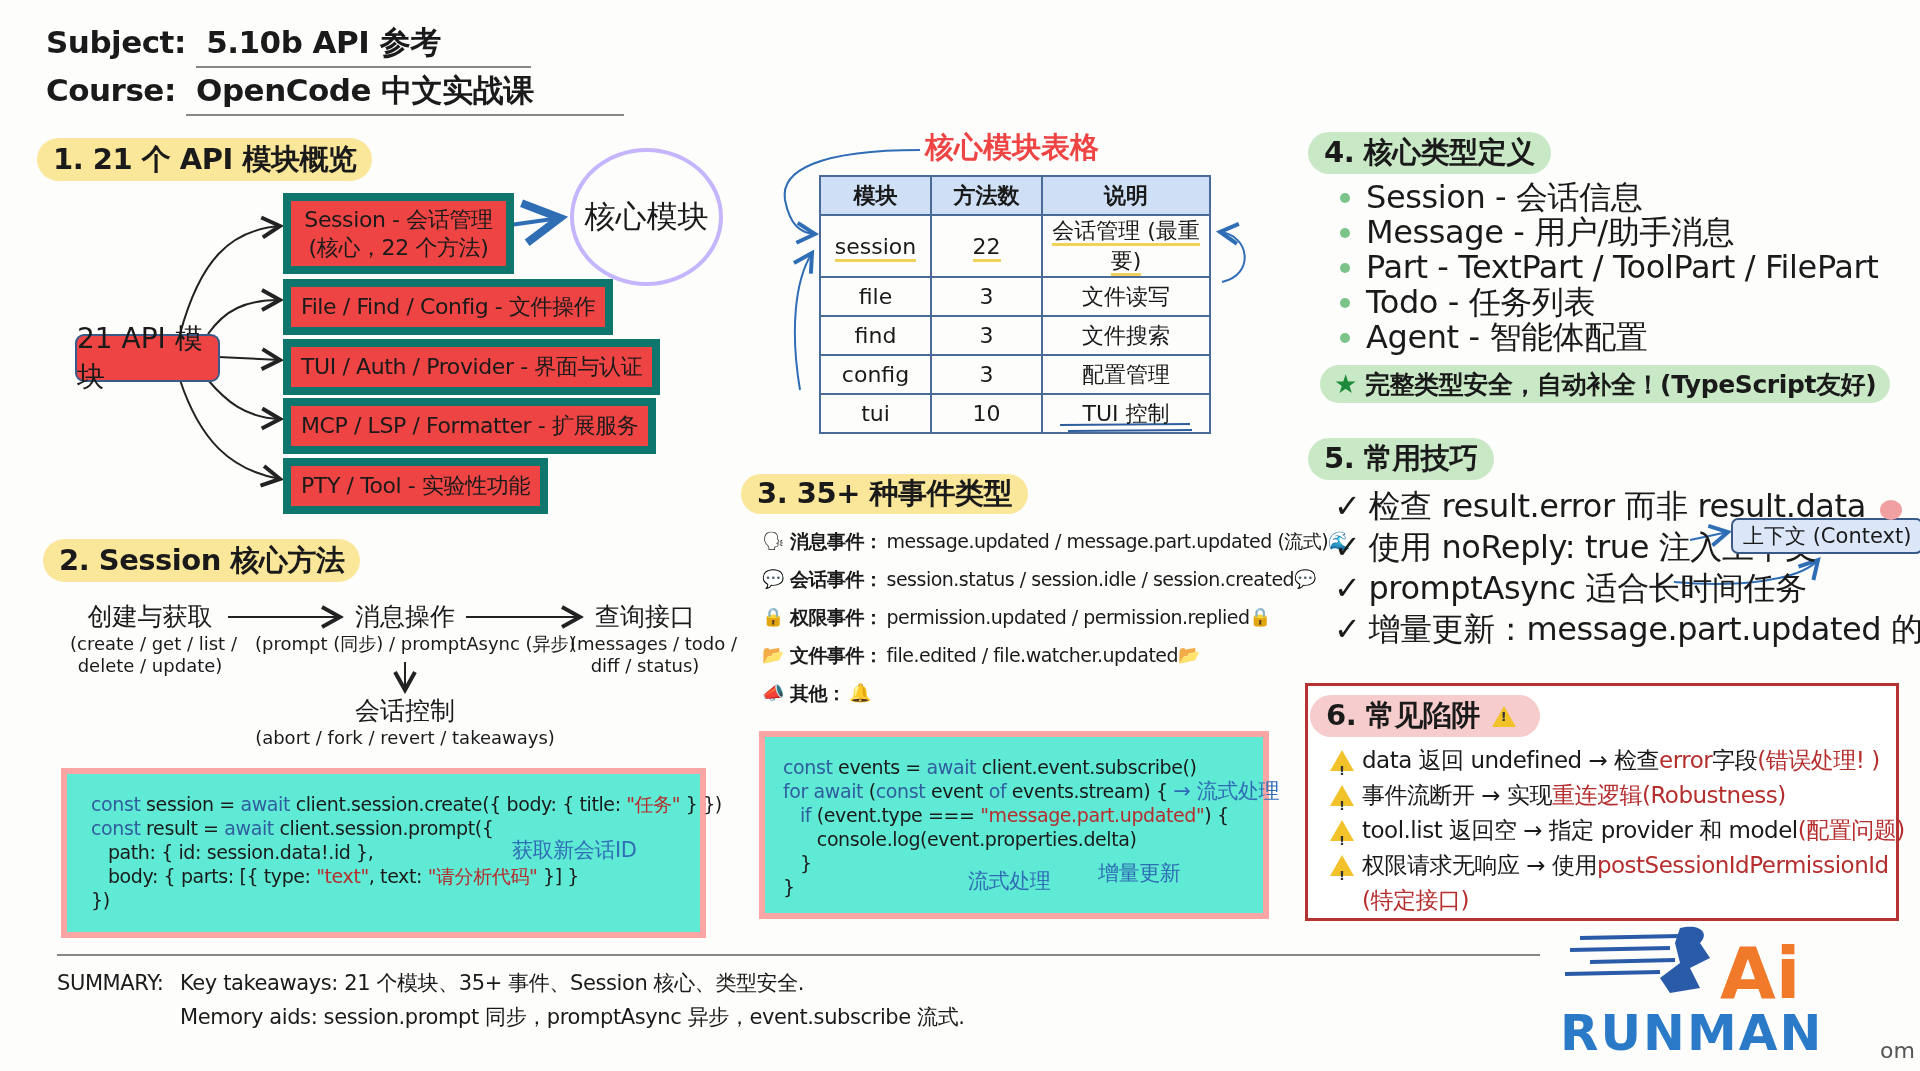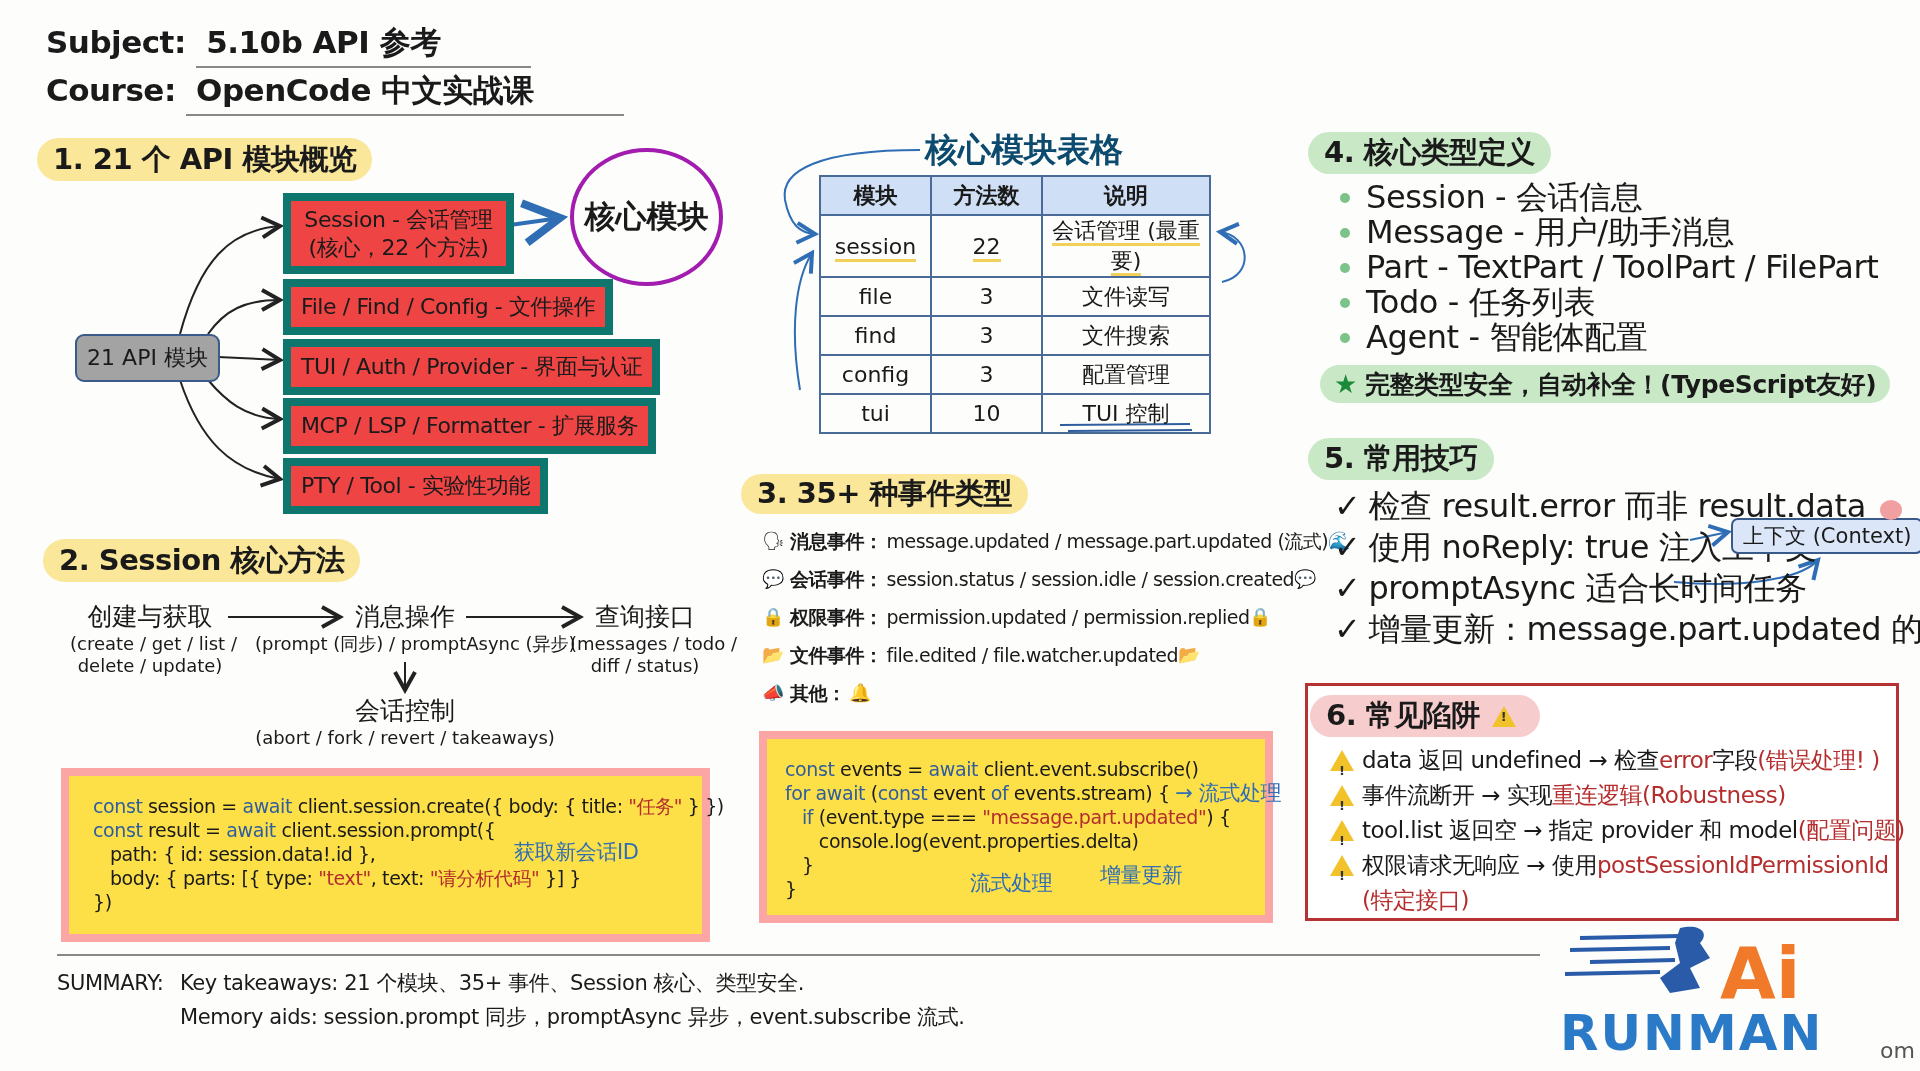--- a/index.html
+++ b/index.html
@@ -9,50 +9,50 @@
   .hdr-line { font-size:31px; font-weight:bold; letter-spacing:-0.5px; }
   .hdr-line .val { display:inline-block; border-bottom:2px solid #888; padding:0 90px 2px 10px; }
   .pill { position:absolute; border-radius:22px; padding:0 16px; font-size:29px; font-weight:bold;
           display:flex; align-items:center; white-space:nowrap; letter-spacing:-0.5px; }
   .pill.yellow { background:#fbe79a; }
   .pill.green { background:#c9e8c6; }
   .pill.pink { background:#f6cccc; }
   .box { position:absolute; border:8px solid #0f766e; border-radius:0; background:#ef4444;
          display:flex; align-items:center; padding:0 10px; font-size:22px; white-space:nowrap; letter-spacing:-0.4px; }
   .box.center { flex-direction:column; justify-content:center; line-height:28px; }
-  .apibox { position:absolute; background:#a3a3a3; border:2px solid #3a5a8a; border-radius:9px;
-            display:flex; align-items:center; justify-content:center; font-size:22px; }
-  .circle { position:absolute; border:4px solid #a21caf; border-radius:50%; display:flex; align-items:center;
-            justify-content:center; font-size:31px; font-weight:bold; }
+  .apibox { position:absolute; background:#ef4444; border:2px solid #3a5a8a; border-radius:9px;
+            display:flex; align-items:center; justify-content:center; font-size:28px; }
+  .circle { position:absolute; border:4px solid #c4b5fd; border-radius:50%; display:flex; align-items:center;
+            justify-content:center; font-size:31px; font-weight:normal; }
   svg.overlay { position:absolute; left:0; top:0; pointer-events:none; }
   table.core { position:absolute; border-collapse:collapse; font-size:22px; }
   table.core th, table.core td { border:2px solid #4a6a98; text-align:center; height:37px; padding:0 6px; }
   table.core th { background:#cfe0f6; font-weight:bold; }
   table.core tr.hl td span { border-bottom:3px solid #f2d15a; }
-  .tbl-title { font-size:33px; color:#0c4a6e; font-weight:bold; }
+  .tbl-title { font-size:29px; color:#ef4444; font-weight:bold; }
   .list { position:absolute; font-size:32px; line-height:35px; letter-spacing:-0.4px; }
   .list .row { display:flex; align-items:center; white-space:nowrap; }
   .dot { width:10px; height:10px; border-radius:50%; background:#7cc38a; margin-right:16px; }
   .star-pill { position:absolute; background:#c9e8c6; border-radius:22px; font-size:25px; font-weight:bold;
                display:flex; align-items:center; padding:0 14px; white-space:nowrap; letter-spacing:-0.4px; }
   .star { color:#1b8a3a; margin-right:8px; font-size:26px; }
   .check { margin-right:8px; font-weight:bold; }
   .ctx { position:absolute; background:#dbe6f8; border:2px solid #3a5a8a; border-radius:7px; font-size:21px;
          padding:2px 10px; white-space:nowrap; }
   .trap-box { position:absolute; border:3px solid #b73232; background:#fff; }
   .trap-list { position:absolute; font-size:23px; line-height:35px; letter-spacing:-0.5px; }
   .trap-list .row { white-space:nowrap; display:flex; align-items:center; }
   .warn { display:inline-block; width:0; height:0; border-left:12px solid transparent; border-right:12px solid transparent;
           border-bottom:21px solid #f2c22a; position:relative; margin-right:8px; }
   .warn::after { content:"!"; position:absolute; left:-3px; top:3px; font-size:13px; font-weight:bold; color:#333; }
   .red { color:#b52d2d; }
   .flow-lbl { position:absolute; text-align:center; white-space:nowrap; }
   .flow-lbl .t { font-size:25px; }
   .flow-lbl .s { font-size:18px; line-height:22px; }
-  .code { position:absolute; border:8px solid #fca5a5; background:#fde047; font-size:19px; line-height:24px;
+  .code { position:absolute; border:6px solid #fca5a5; background:#5eead4; font-size:19px; line-height:24px;
           font-family:"DejaVu Sans","Liberation Sans",sans-serif; letter-spacing:-0.4px; }
   .code .ln { white-space:pre; }
   .kw { color:#2f5d9e; }
   .str { color:#b52d2d; }
   .note { color:#2f6db5; font-size:21px; }
   .ev-list { position:absolute; font-size:19px; line-height:38px; letter-spacing:-0.5px; }
   .ev-list .row { white-space:nowrap; display:flex; align-items:center; }
   .ev-list .lbl { font-weight:bold; margin-right:4px; }
   .ev-icon { width:22px; display:inline-block; margin-right:6px; text-align:center; font-size:18px; }
   .summary { position:absolute; font-size:21px; line-height:34px; letter-spacing:-0.4px; }

